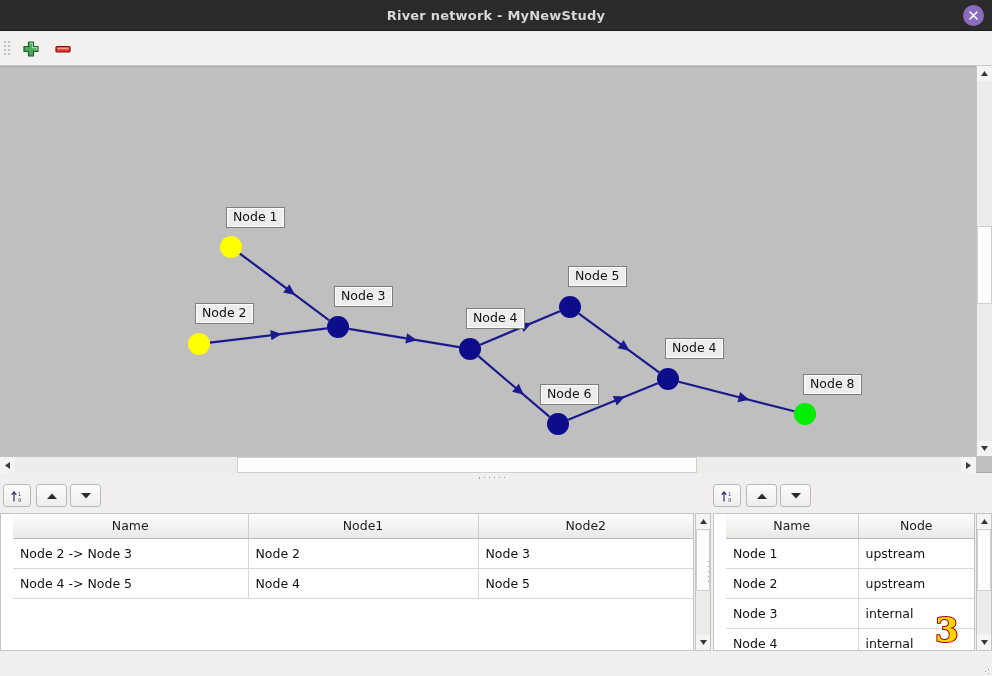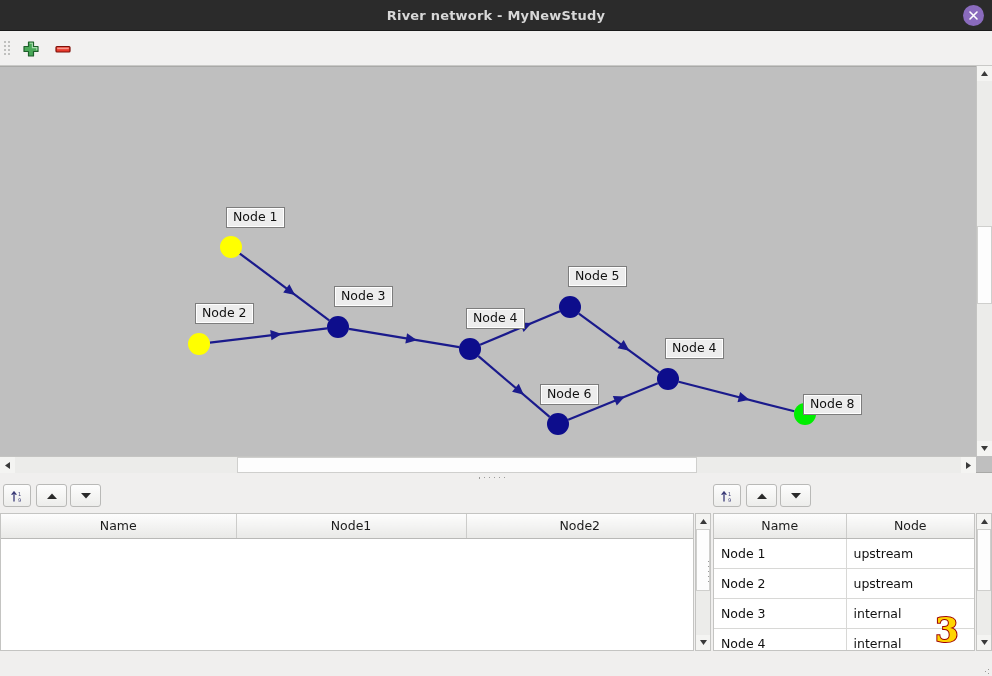--- a/index.html
+++ b/index.html
@@ -132,20 +132,21 @@
     border-radius: 3px;
     cursor: pointer;
     display: flex; align-items: center; justify-content: center;
   }
 
   .table-wrap {
     position: absolute; top: 30px; bottom: 25px; left: 0; right: 0;
     background: #ffffff;
     border: 1px solid #c4c4c2;
     overflow: hidden;
+    padding-left: 12px;
   }
   table.grid { border-collapse: collapse; width: 100%; table-layout: fixed; }
   table.grid th {
     height: 24px;
     background: linear-gradient(#fdfdfd, #e9e9e7);
     border-right: 1px solid #cccccA;
     border-bottom: 1px solid #b9b9b7;
     font-size: 12.5px; font-weight: normal; color: #1c1c1c;
     text-align: center;
   }
@@ -226,21 +227,21 @@
       <circle cx="805" cy="347" r="11" fill="#00ee00"></circle>
     </svg>
   <div id="graph-labels">
       <div class="node-label" style="left: 226px; top: 140px;">Node 1</div>
       <div class="node-label" style="left: 195px; top: 236px;">Node 2</div>
       <div class="node-label" style="left: 334px; top: 219px;">Node 3</div>
       <div class="node-label" style="left: 466px; top: 241px;">Node 4</div>
       <div class="node-label" style="left: 568px; top: 199px;">Node 5</div>
       <div class="node-label" style="left: 540px; top: 317px;">Node 6</div>
       <div class="node-label" style="left: 665px; top: 271px;">Node 4</div>
-      <div class="node-label" style="left: 803px; top: 307px; margin-top: 20px;">Node 8</div>
+      <div class="node-label" style="left: 803px; top: 307px;">Node 8</div>
     </div>
 
 </div>
 
 <div class="vscroll">
   <div class="sb-track" style="left:0; top:15px; width:15px; height:360px;"></div>
   <div class="sb-arrow" style="left:0; top:0;">
     <svg width="9" height="7" viewBox="0 0 9 7">
       <path d="M4.5 1 L8 6 L1 6 Z" fill="#3a3a3a"></path>
     </svg>
@@ -310,20 +311,30 @@
             <col>
           </colgroup>
         <thead>
             <tr id="reaches-head">
               <th>Name</th>
               <th>Node1</th>
               <th style="border-right: none;">Node2</th>
             </tr>
           </thead>
         <tbody id="reaches-body">
+            <tr>
+              <td>Node 2 -&gt; Node 3</td>
+              <td>Node 2</td>
+              <td style="border-right: none;">Node 3</td>
+            </tr>
+            <tr>
+              <td>Node 4 -&gt; Node 5</td>
+              <td>Node 4</td>
+              <td style="border-right: none;">Node 5</td>
+            </tr>
           </tbody>
       </table>
     </div>
 
     <div style="position:absolute; top:30px; right:0; width:16px; bottom:25px; background:#ececea; border:1px solid #c4c4c2;">
       <div class="sb-arrow" style="left:0; top:0; width:14px;">
         <svg width="9" height="7" viewBox="0 0 9 7">
           <path d="M4.5 1 L8 6 L1 6 Z" fill="#3a3a3a"></path>
         </svg>
       </div>

